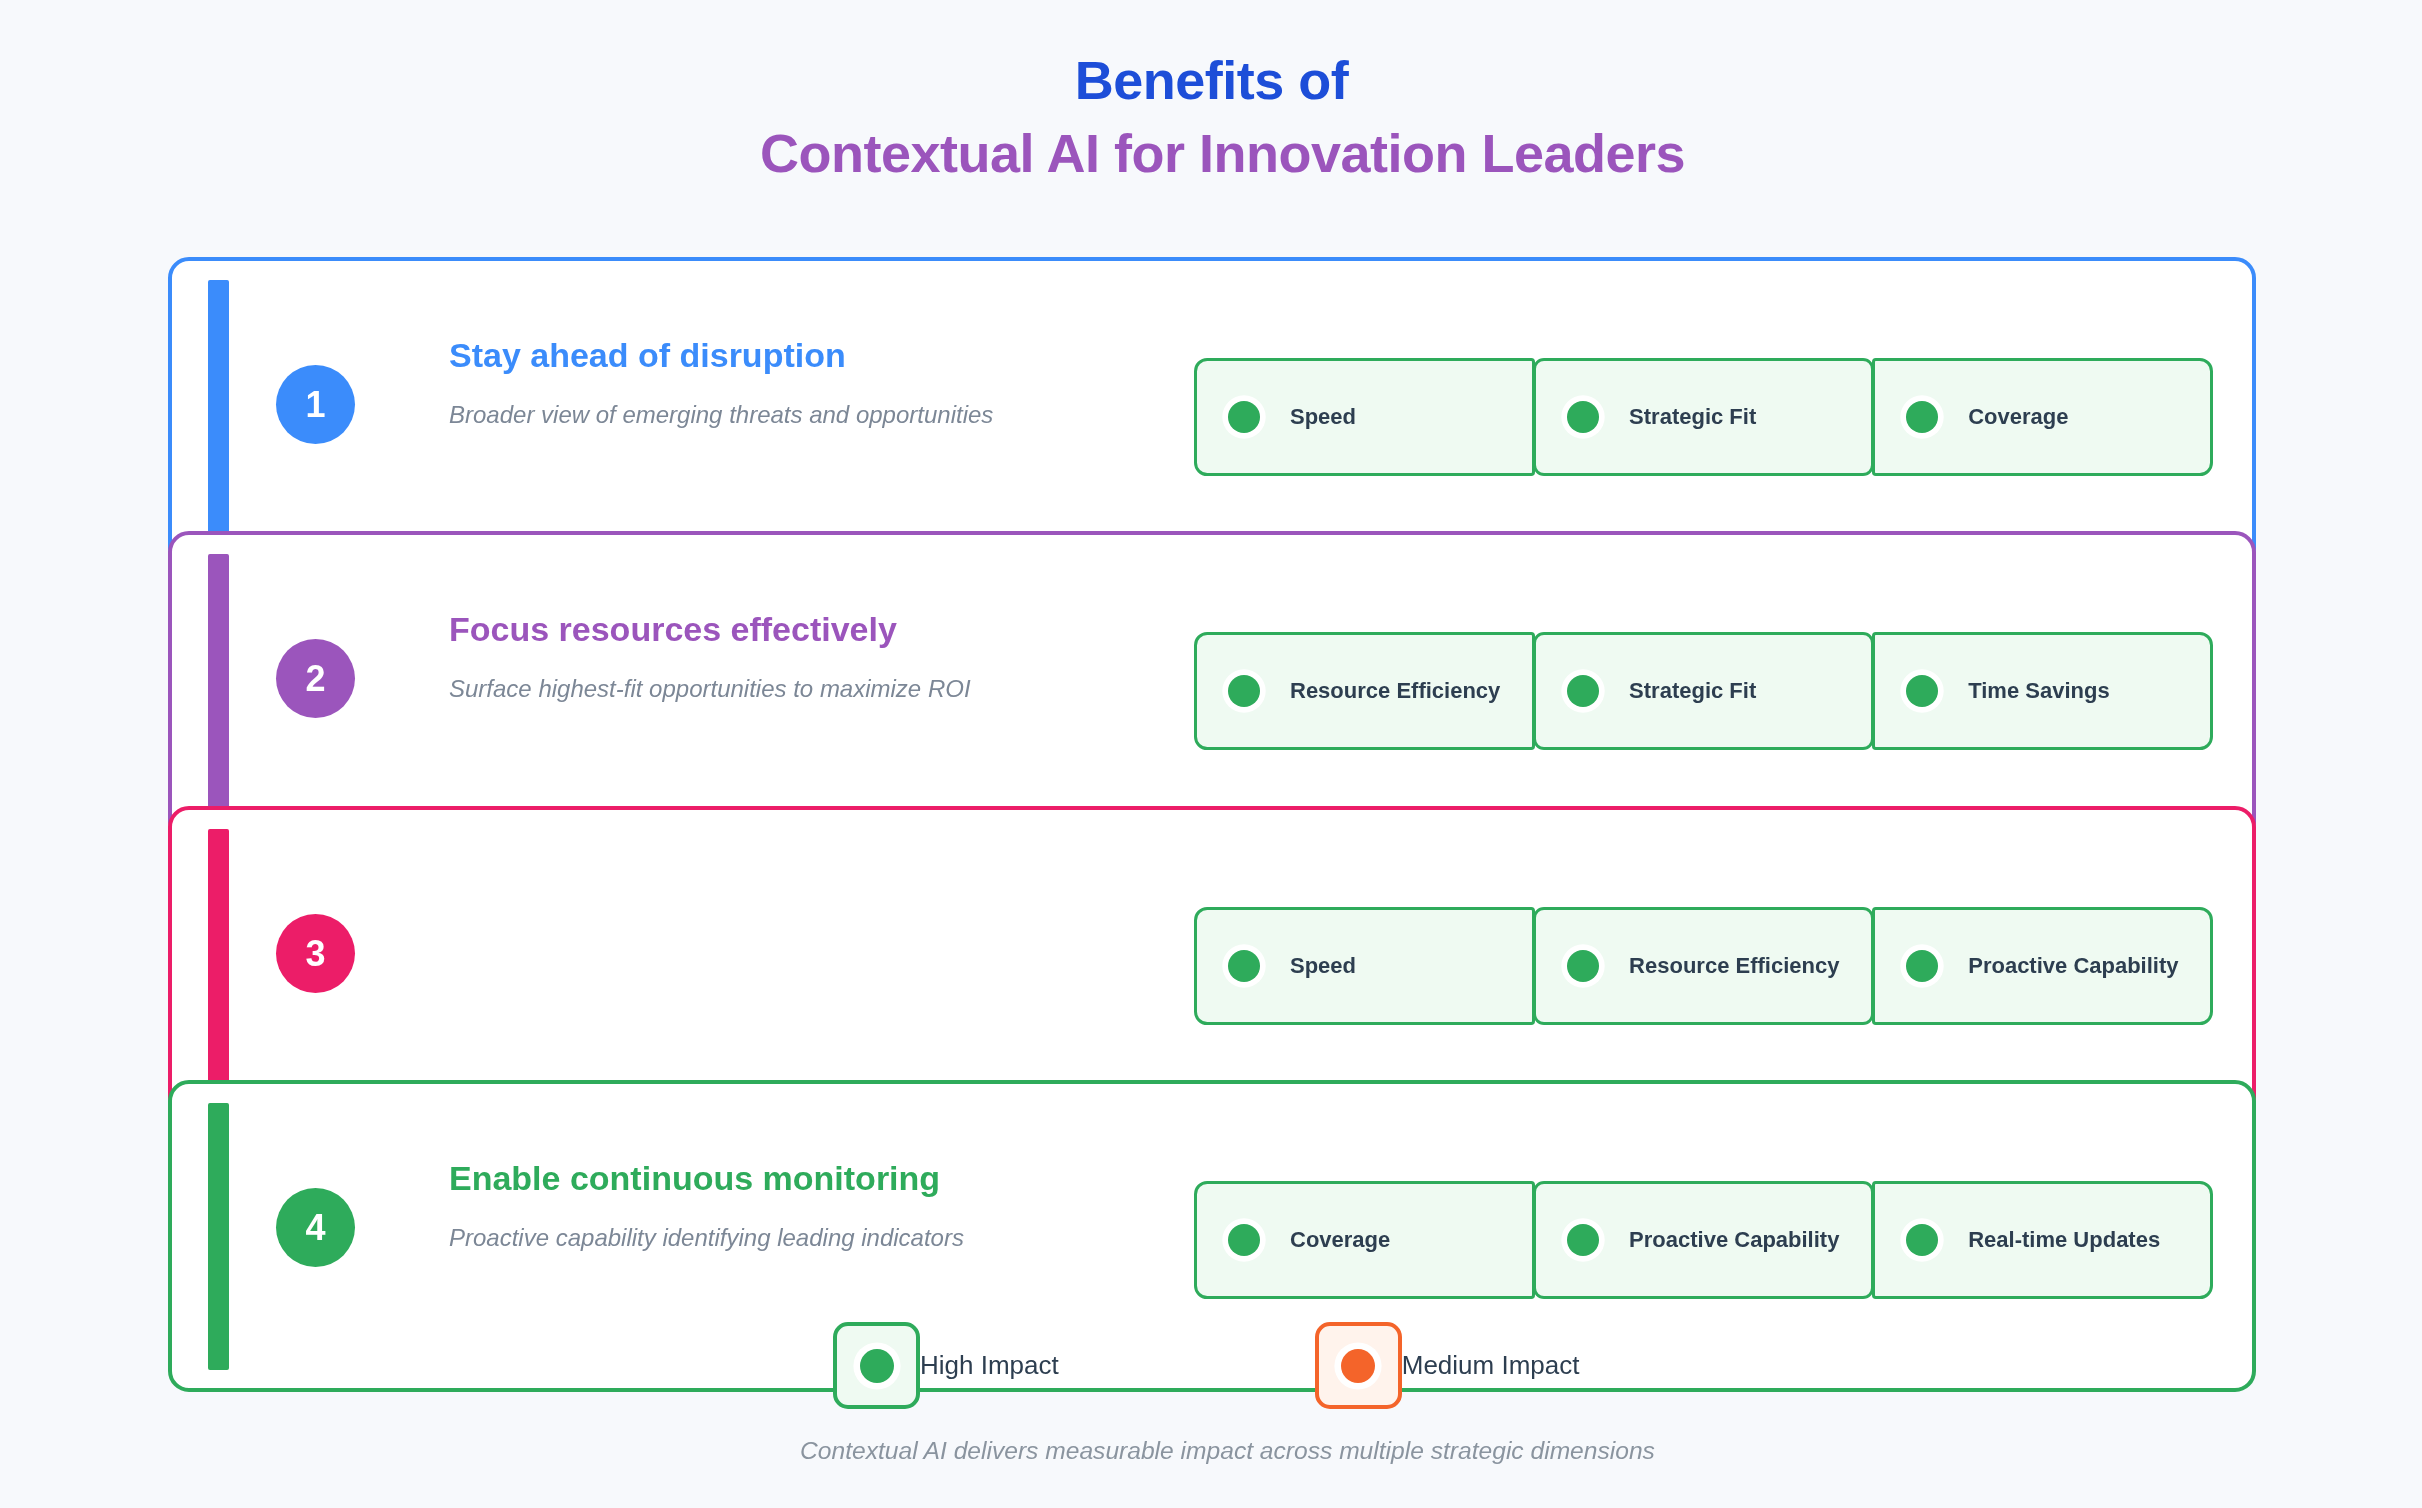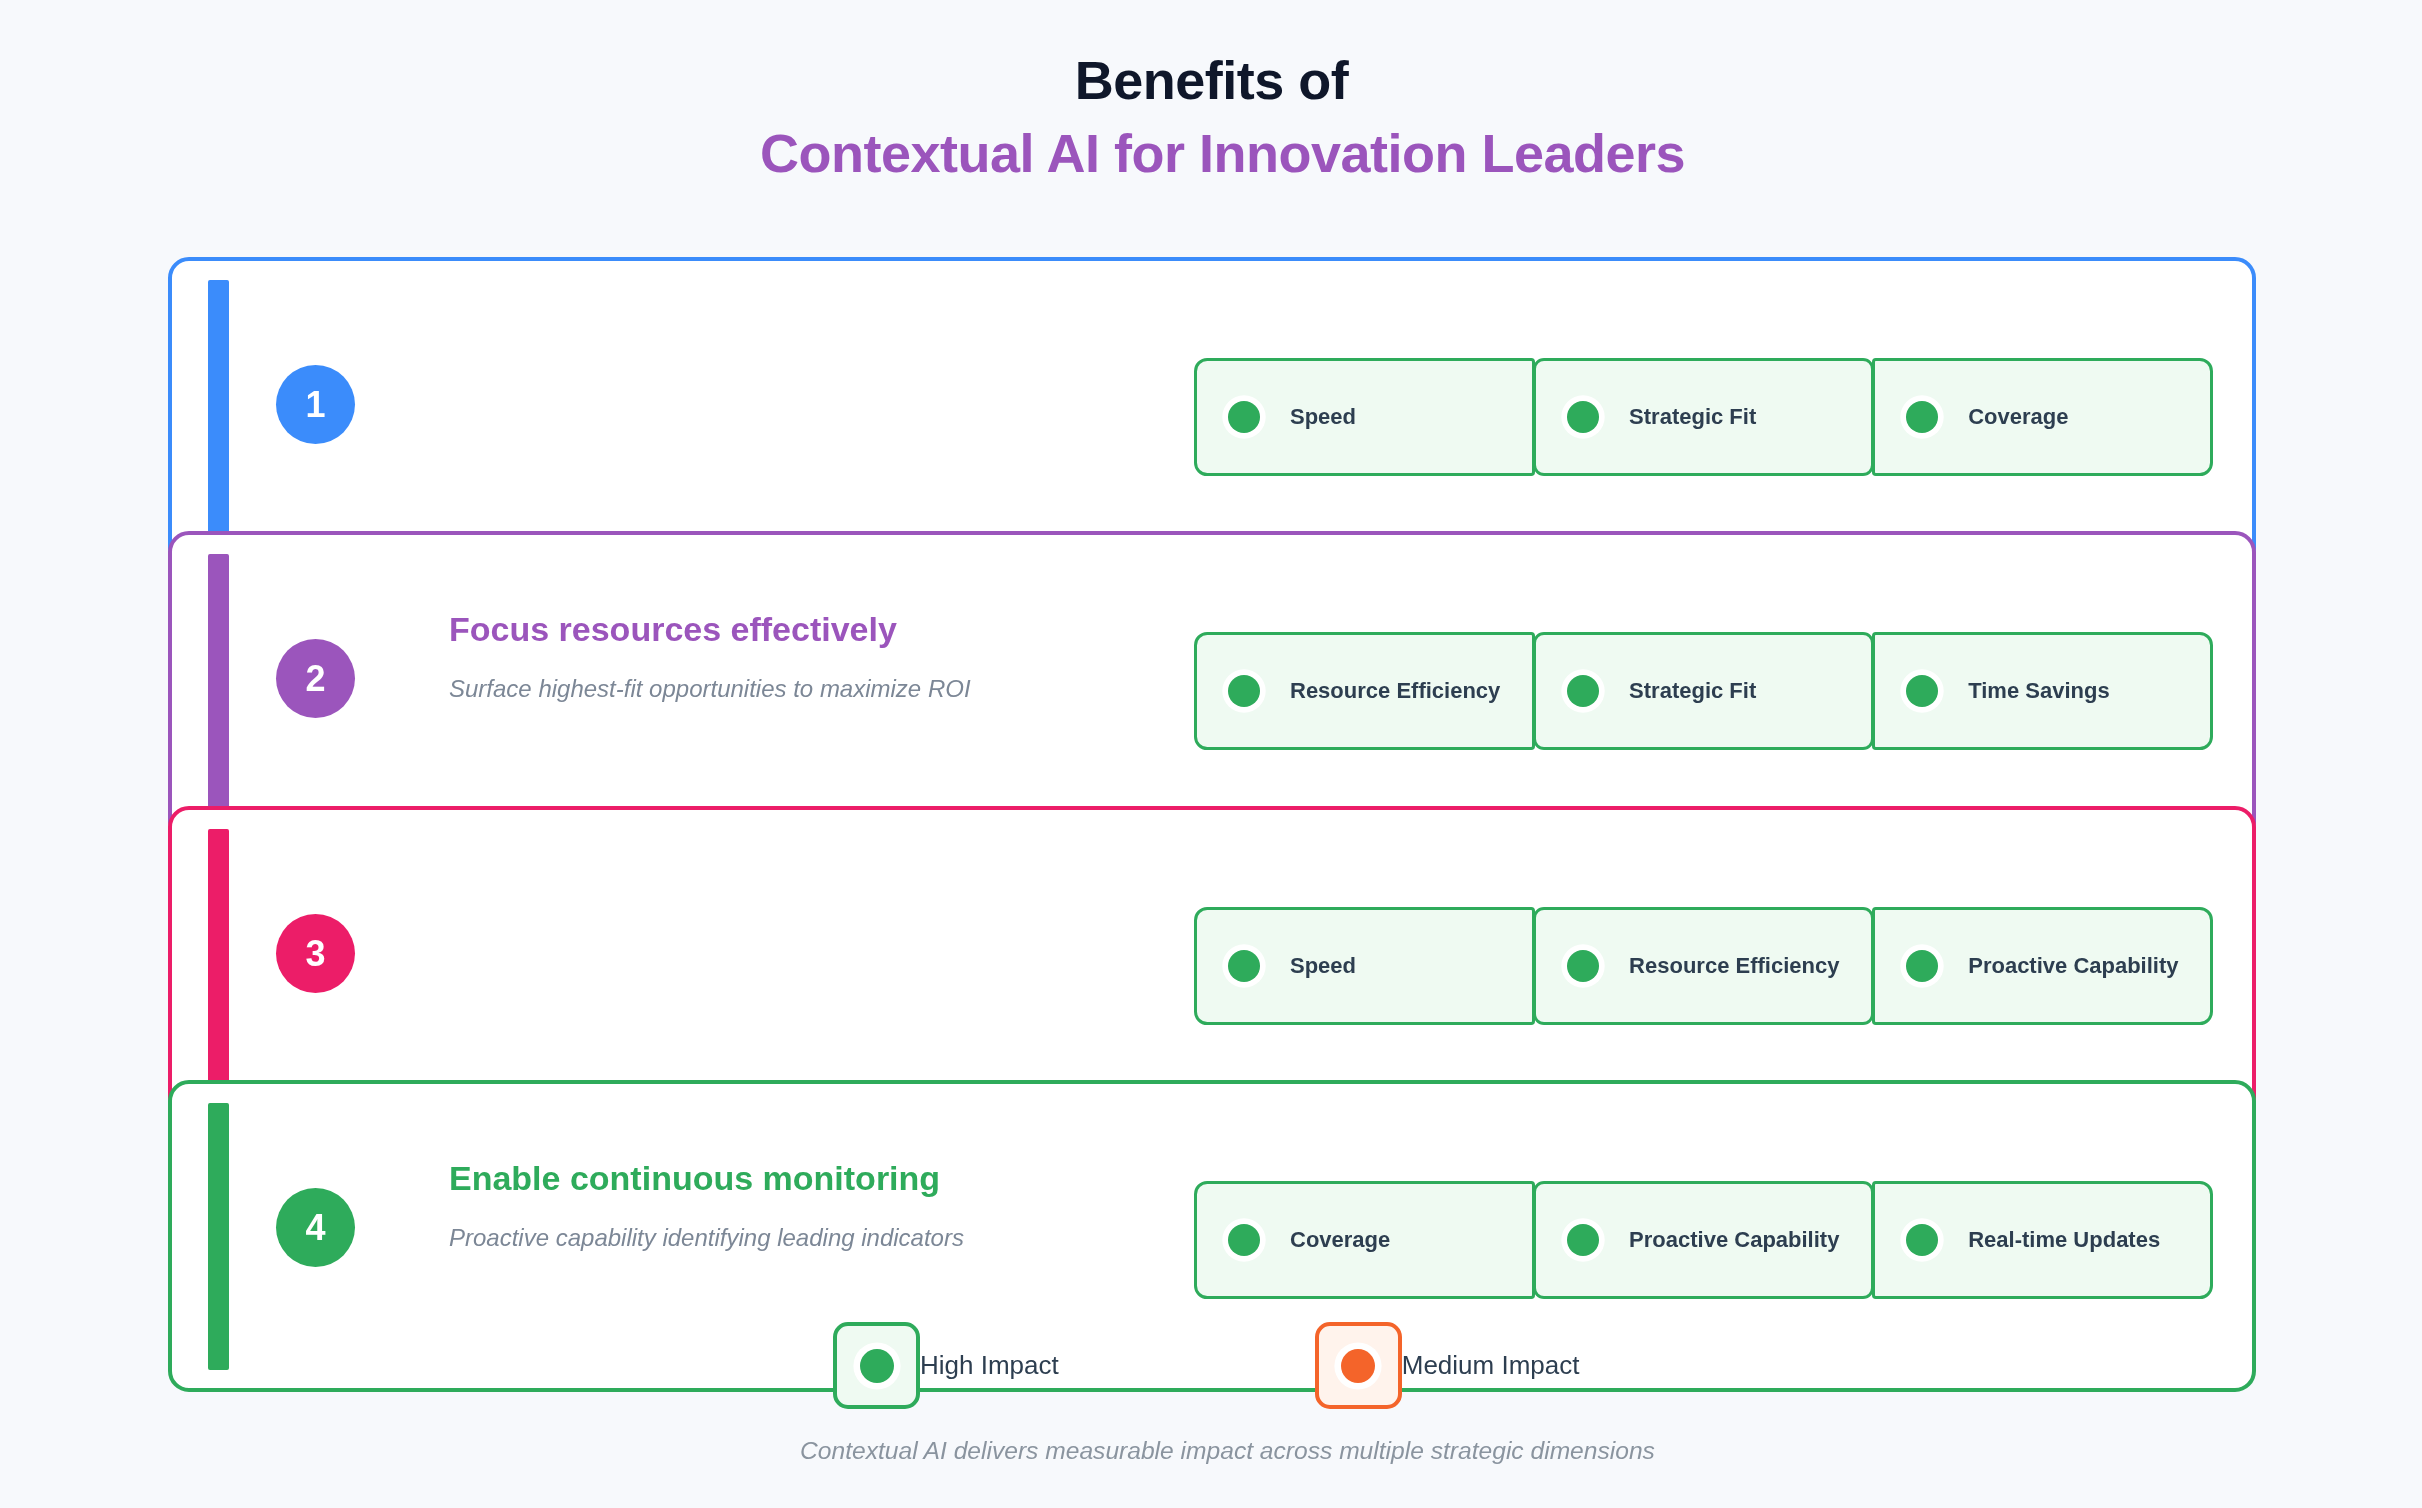--- a/index.html
+++ b/index.html
@@ -23,21 +23,21 @@
   .title-block {
     position: absolute;
     top: 49px;
     left: 0;
     width: 2423px;
     text-align: center;
   }
   .title-line1 {
     font-size: 54px;
     font-weight: bold;
-    color: #0f172a;
+    color: #1d4ed8;
     letter-spacing: -0.5px;
     line-height: 1.18;
   }
   .title-line2 {
     font-size: 54px;
     font-weight: bold;
     color: #9b55bc;
     letter-spacing: -0.5px;
     line-height: 1.18;
     margin-top: 9.5px;
@@ -230,20 +230,24 @@
   <div class="title-block">
     <div class="title-line1">Benefits of</div>
     <div class="title-line2">Contextual AI for Innovation Leaders</div>
   </div>
 
   <div class="cards">
 
     <div class="card card-1">
       <div class="accent-bar"></div>
       <div class="badge">1</div>
+      <div class="card-text">
+        <div class="card-title">Stay ahead of disruption</div>
+        <div class="card-sub">Broader view of emerging threats and opportunities</div>
+      </div>
       <div class="metrics">
         <div class="metric">
           <span class="metric-dot"></span>
           <span class="metric-label">Speed</span>
         </div>
         <div class="metric">
           <span class="metric-dot"></span>
           <span class="metric-label">Strategic Fit</span>
         </div>
         <div class="metric">

